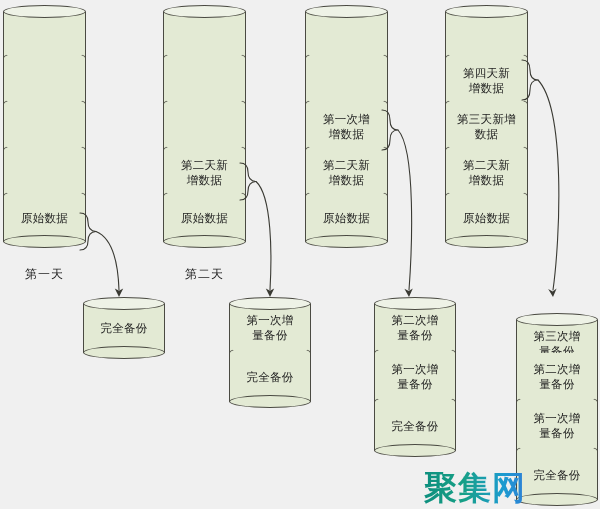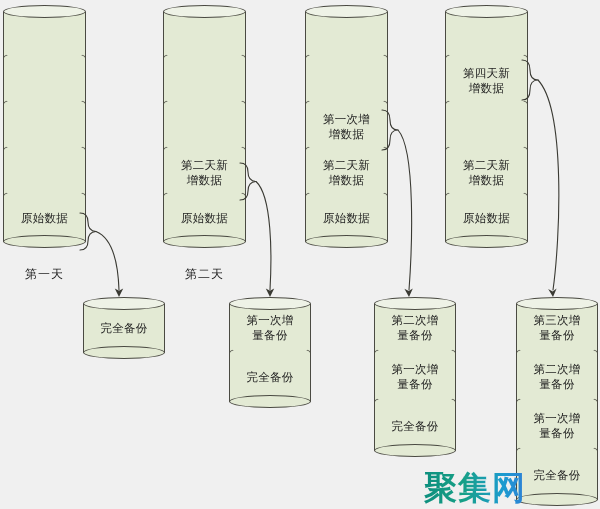--- a/index.html
+++ b/index.html
@@ -178,20 +178,22 @@
       </div>
       <div class="seg" style="top: 46px; width: 83px; height: 59px;">
         <div class="body" style="top: 6.5px; height: 46px;"></div>
         <div class="cap" style="top: 46px; height: 13px; border-top-color: transparent; background: rgb(227, 234, 212);"></div>
         <div class="label" style="top: 14.5px;">第四天新
 增数据</div>
       </div>
       <div class="seg" style="top: 92px; width: 83px; height: 59px;">
         <div class="body" style="top: 6.5px; height: 46px;"></div>
         <div class="cap" style="top: 46px; height: 13px; border-top-color: transparent; background: rgb(227, 234, 212);"></div>
+        <div class="label" style="top: 14.5px;">第三天新增
+数据</div>
       </div>
       <div class="seg" style="top: 138px; width: 83px; height: 59px;">
         <div class="body" style="top: 6.5px; height: 46px;"></div>
         <div class="cap" style="top: 46px; height: 13px; border-top-color: transparent; background: rgb(227, 234, 212);"></div>
         <div class="label" style="top: 14.5px;">第二天新
 增数据</div>
       </div>
       <div class="seg" style="top: 184px; width: 83px; height: 59px;">
         <div class="body" style="top: 6.5px; height: 46px;"></div>
         <div class="cap" style="top: 46px; height: 13px;"></div>
@@ -238,21 +240,21 @@
         <div class="label" style="top: 16px;">第一次增
 量备份</div>
       </div>
       <div class="seg" style="top: 98px; width: 82px; height: 62px;">
         <div class="body" style="top: 6.5px; height: 49px;"></div>
         <div class="cap" style="top: 49px; height: 13px;"></div>
         <div class="label" style="top: 23.5px;">完全备份</div>
       </div>
     </div>
   <div class="stack" style="left: 516px; top: 297px; width: 82px; height: 209px;">
-      <div class="seg" style="top: 0px; width: 82px; height: 62px;">
+      <div class="seg" style="top: 16px; width: 82px; height: 62px;">
         <div class="body" style="top: 6.5px; height: 49px;"></div>
         <div class="cap" style="top: 49px; height: 13px; border-top-color: transparent; background: rgb(227, 234, 212);"></div>
         <div class="cap top" style="top: 0px; height: 13px;"></div>
         <div class="label" style="top: 16px;">第三次增
 量备份</div>
       </div>
       <div class="seg" style="top: 49px; width: 82px; height: 62px;">
         <div class="body" style="top: 6.5px; height: 49px;"></div>
         <div class="cap" style="top: 49px; height: 13px; border-top-color: transparent; background: rgb(227, 234, 212);"></div>
         <div class="label" style="top: 16px;">第二次增

